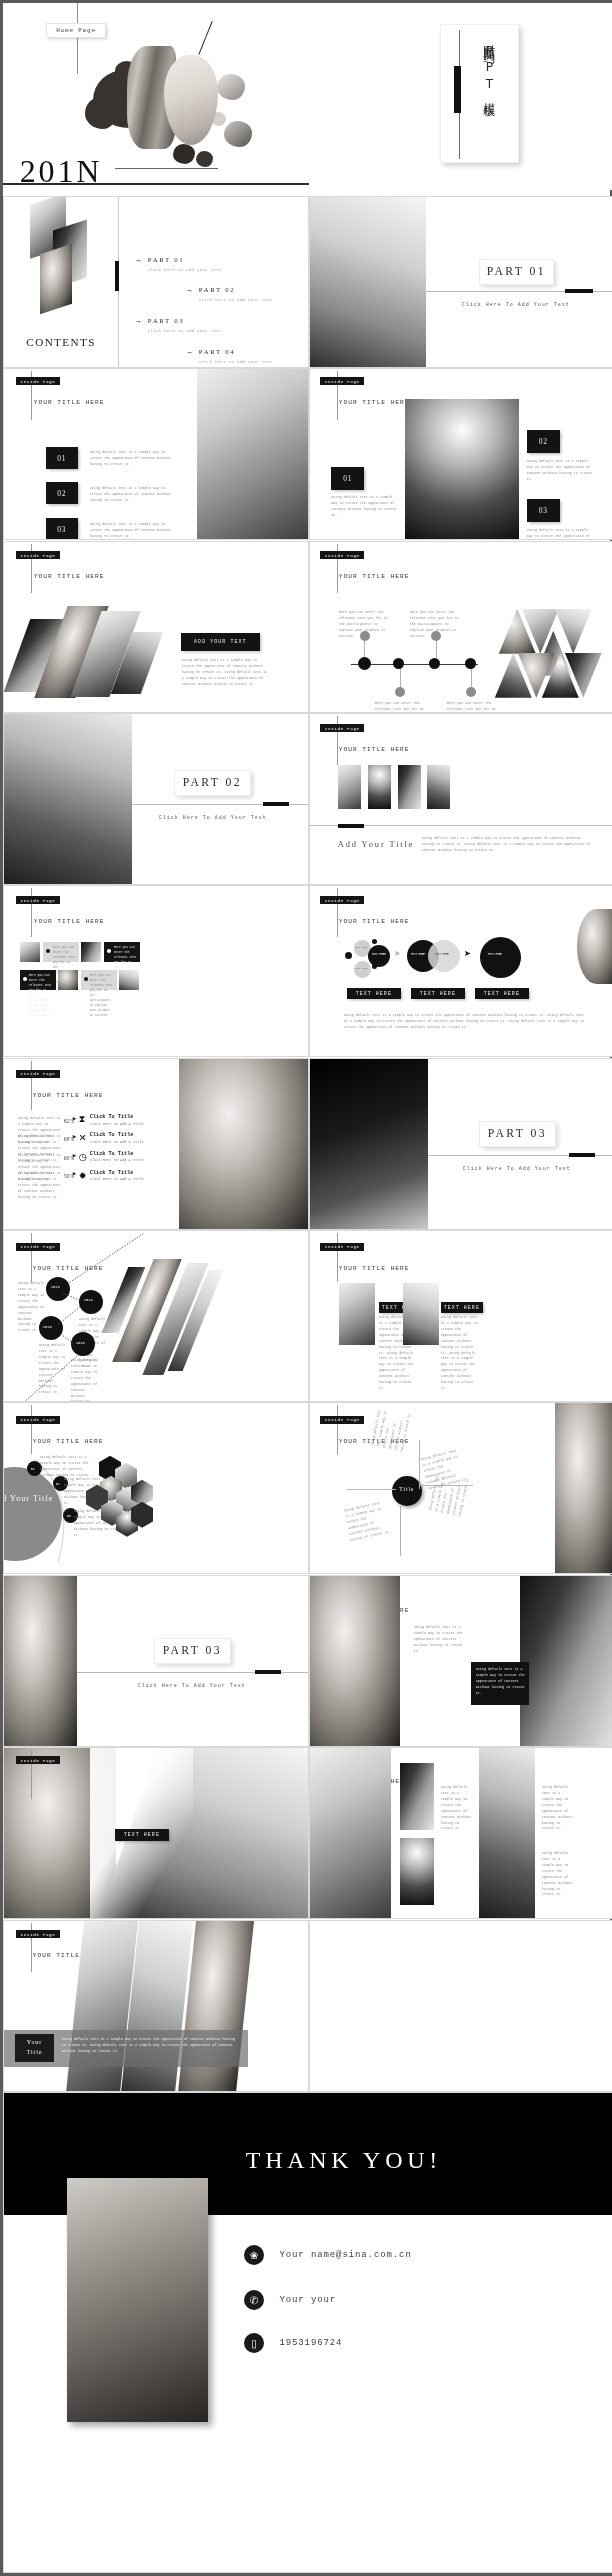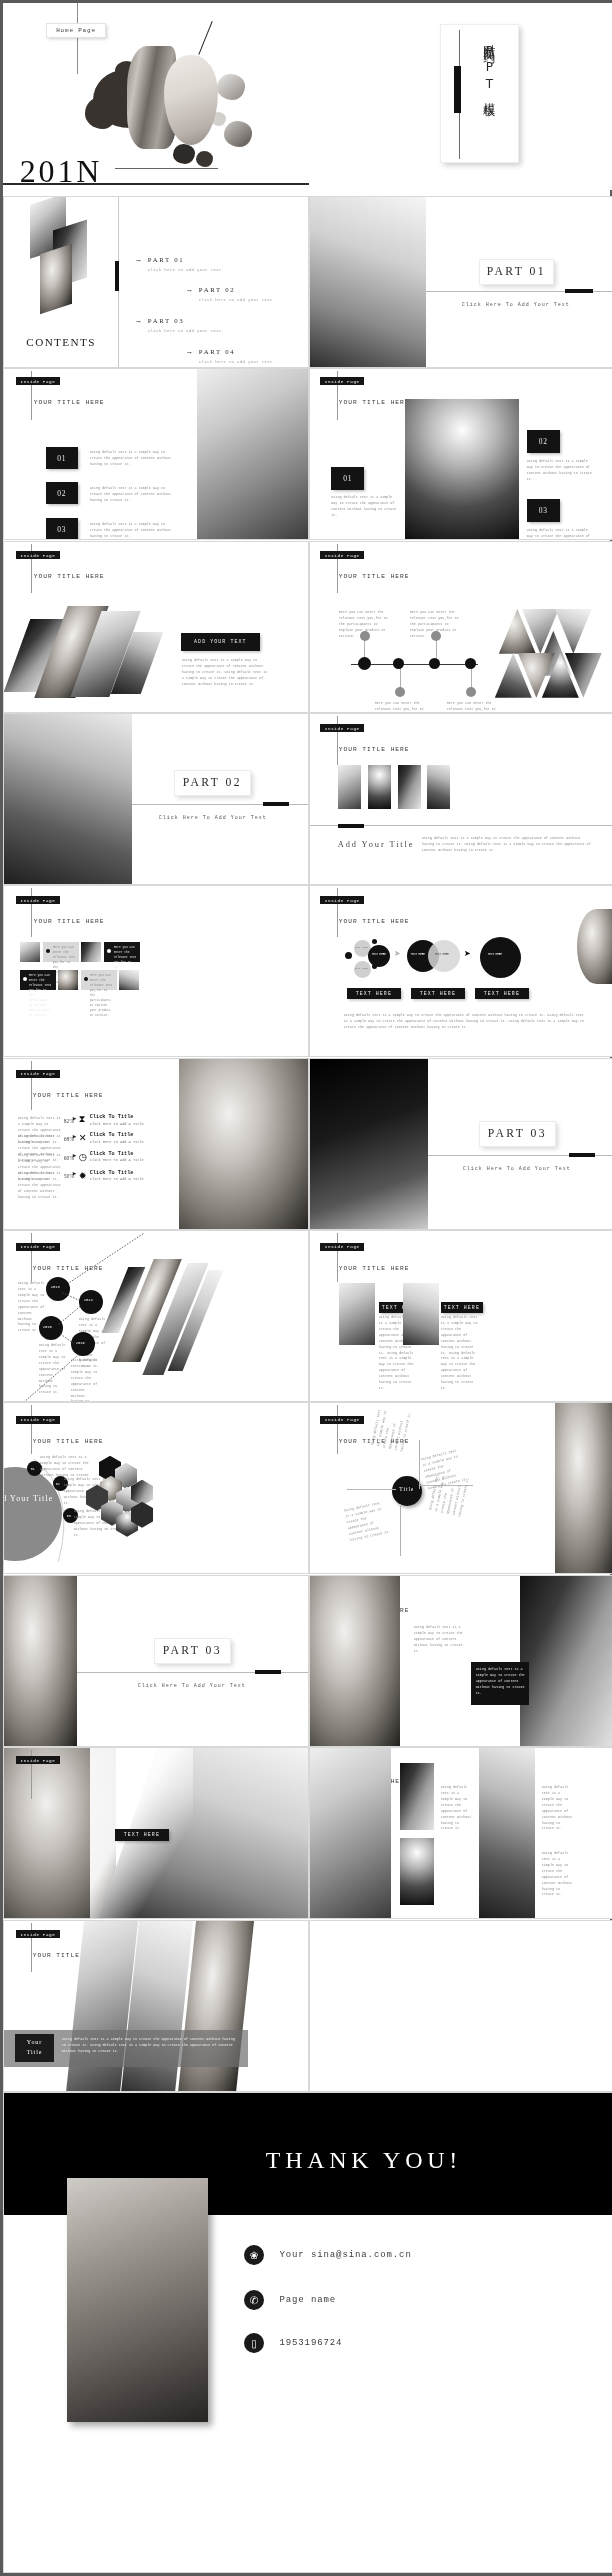--- a/index.html
+++ b/index.html
@@ -116,21 +116,21 @@
   .hex {
     position:absolute;
     clip-path:polygon(50% 0%,100% 25%,100% 75%,50% 100%,0% 75%,0% 25%);
   }
   .tri { position:absolute; clip-path:polygon(50% 0%,100% 100%,0% 100%); }
   .tri.down { clip-path:polygon(0% 0%,100% 0%,50% 100%); }
 
   
   .ty-band { position:absolute; left:0; top:0; width:613px; height:122px; background:#000; }
   .ty-text { position:absolute; font-size:24px; letter-spacing:4.7px; color:#fff;
-             font-family:"Liberation Serif", serif;margin-left:20px; }
+             font-family:"Liberation Serif", serif; }
   .ty-photo { position:absolute; left:63px; top:85px; width:141px; height:244px;
               background:linear-gradient(160deg,#cfcbc6 0%,#9b958f 32%,#6b6561 62%,#262321 100%);
               box-shadow:3.7px 3.7px 6.6px rgba(0,0,0,.35); }
   .ty-row { position:absolute; display:flex; align-items:center; }
   .ty-icon { width:20.6px; height:20.6px; border-radius:50%; background:#1a1a1a; color:#fff;
              display:flex; align-items:center; justify-content:center; font-size:10.3px; }
   .ty-label { margin-left:15px; font-size:9px; letter-spacing:0.9px; color:#3d3d3d;
               font-family:"Liberation Mono", monospace; }
 
   .contents-word { position:absolute; font-size:11.2px; letter-spacing:1.4px; color:#1b1b1b; }
@@ -588,25 +588,25 @@
 
   <div class="slide half" style="left:306px;top:1917px;"></div>
 
   <div style="position:absolute;left:0;top:2089px;width:613px;height:481px;background:#fff;border:0.9px solid #d8d8d8;overflow:hidden;">
     <div class="ty-band"></div>
     <div class="ty-photo"></div>
     <div class="ty-text" style="left:242px;top:54px;">THANK YOU!</div>
 
     <div class="ty-row" style="left:240px;top:152px;">
       <div class="ty-icon">❀</div>
-      <div class="ty-label">Your sina@sina.com.cn</div>
+      <div class="ty-label">Your name@sina.com.cn</div>
     </div>
     <div class="ty-row" style="left:240px;top:197px;">
       <div class="ty-icon">✆</div>
-      <div class="ty-label">Page name</div>
+      <div class="ty-label">Your your</div>
     </div>
     <div class="ty-row" style="left:240px;top:240px;">
       <div class="ty-icon">▯</div>
       <div class="ty-label">1953196724</div>
     </div>
   </div>
 
 </div>
 
 

